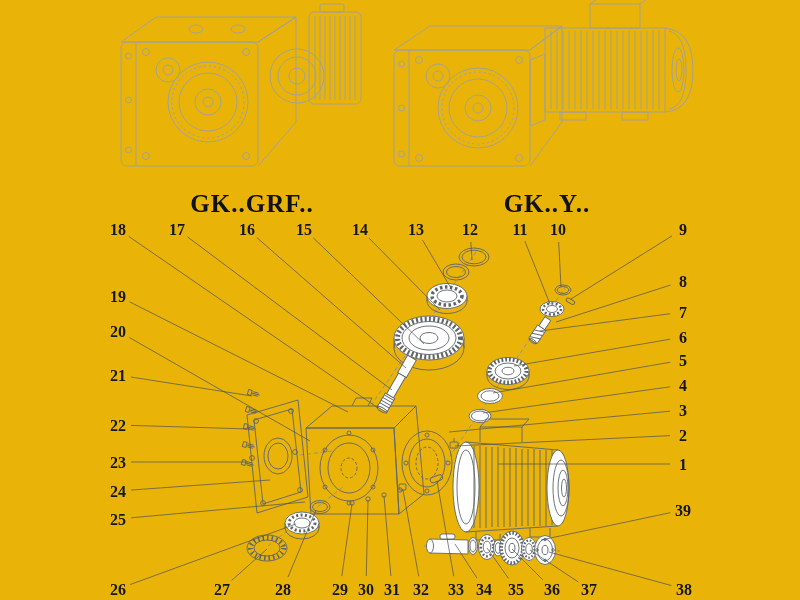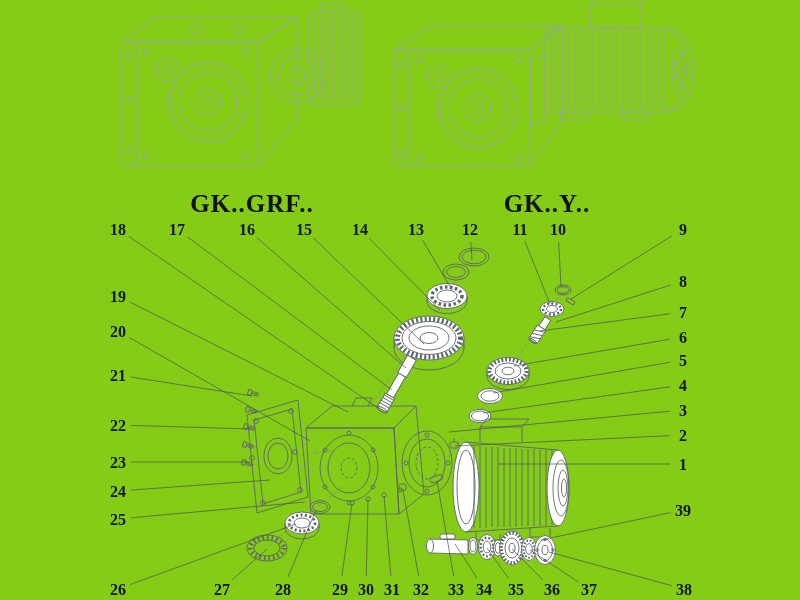--- a/index.html
+++ b/index.html
@@ -1,16 +1,16 @@
 <!DOCTYPE html>
 <html><head>
 <meta charset="utf-8">
 <style>
   html,body{margin:0;padding:0;background:#ffffff;}
-  .page{position:relative;width:800px;height:600px;background:#84cc16;overflow:hidden;
+  .page{position:relative;width:800px;height:600px;background:#eab308;overflow:hidden;
         font-family:"Liberation Serif",serif;}
   svg{display:block;}
   .callout-text{font:700 16px "Liberation Serif",serif;fill:#141619;text-anchor:middle;}
   .leader{stroke:#4a5056;stroke-width:0.7;fill:none;}
   .variant-label{font:700 25px "Liberation Serif",serif;fill:#0f1113;text-anchor:middle;letter-spacing:1px;}
   .lt{stroke:#98a0a8;fill:none;stroke-width:0.9;}
   .ex{stroke:#5d646b;fill:none;stroke-width:0.9;}
 </style>
 </head>
 <body>

